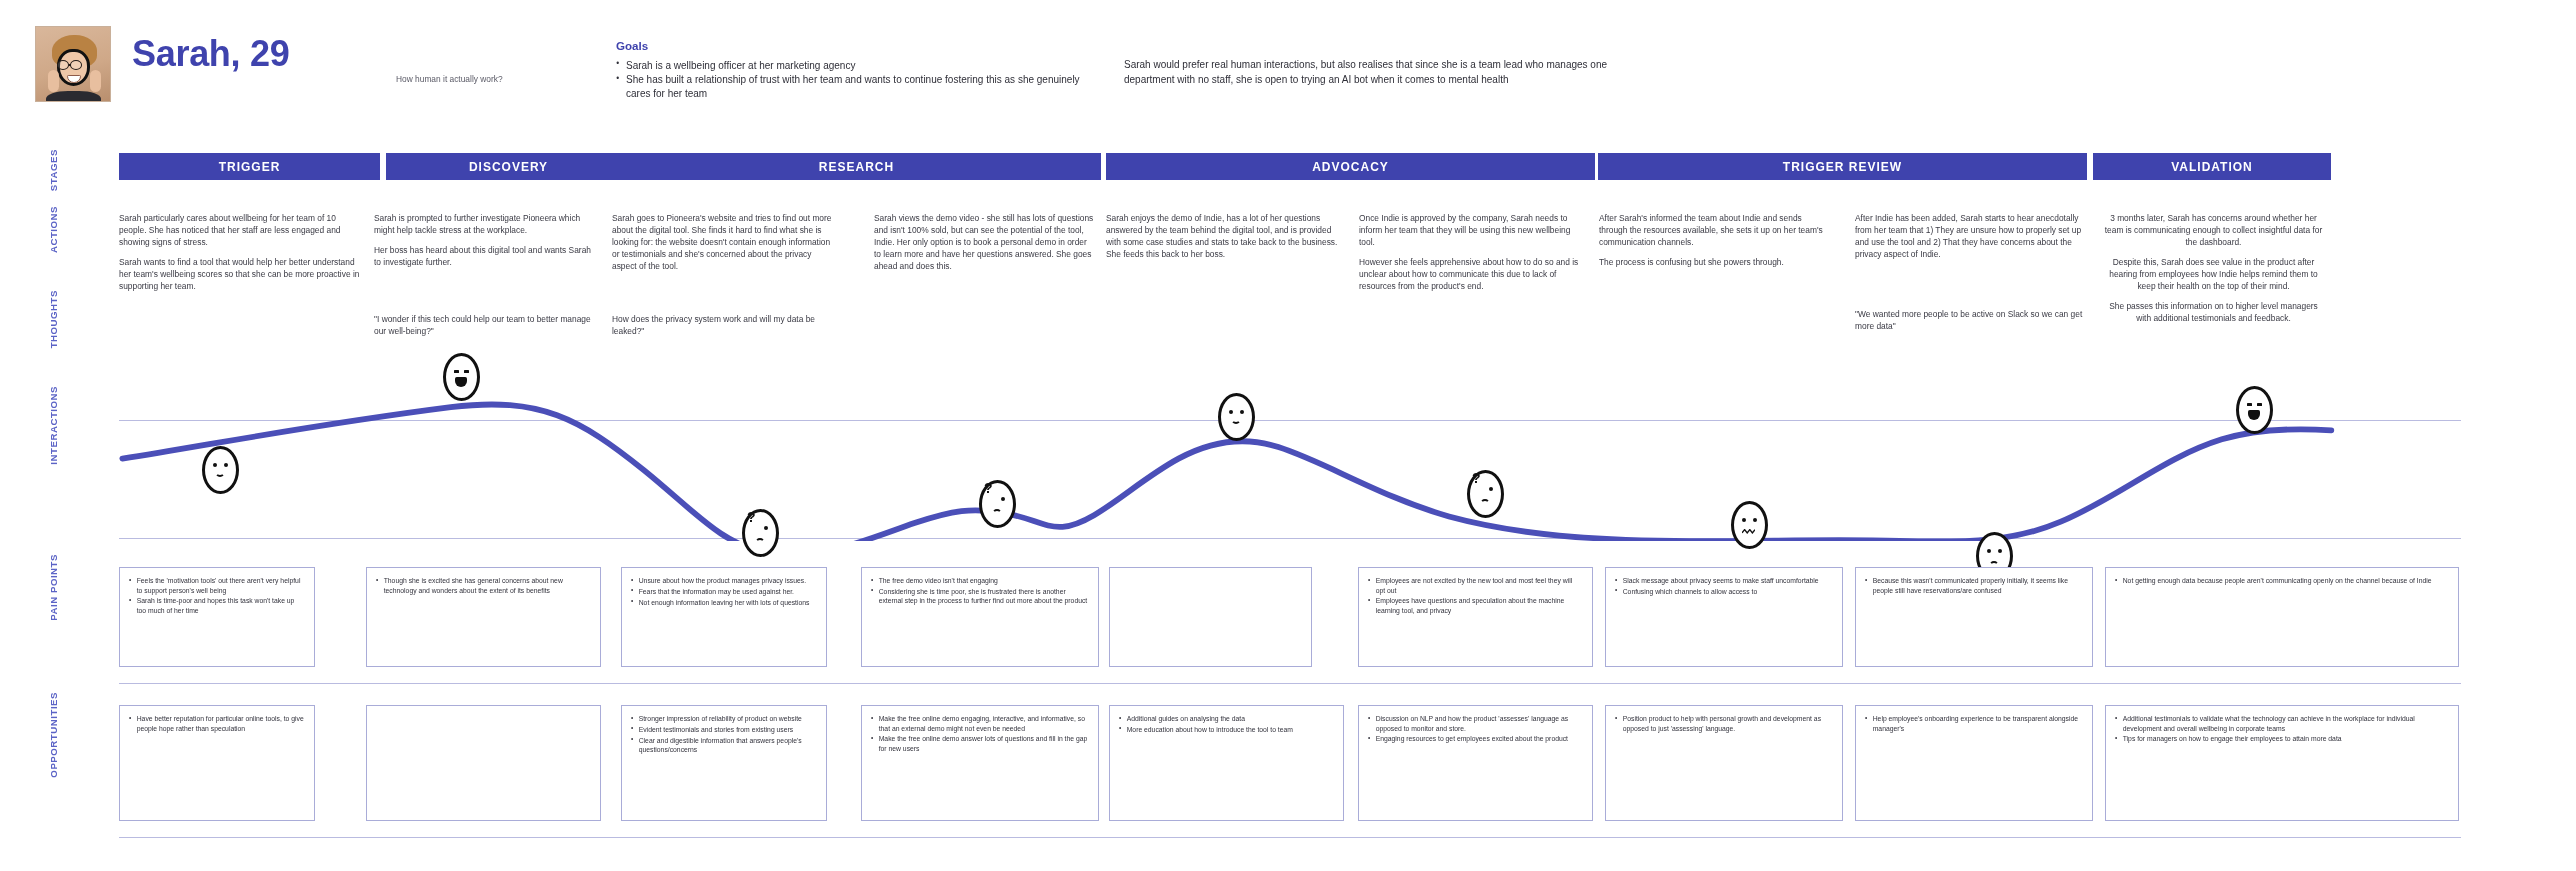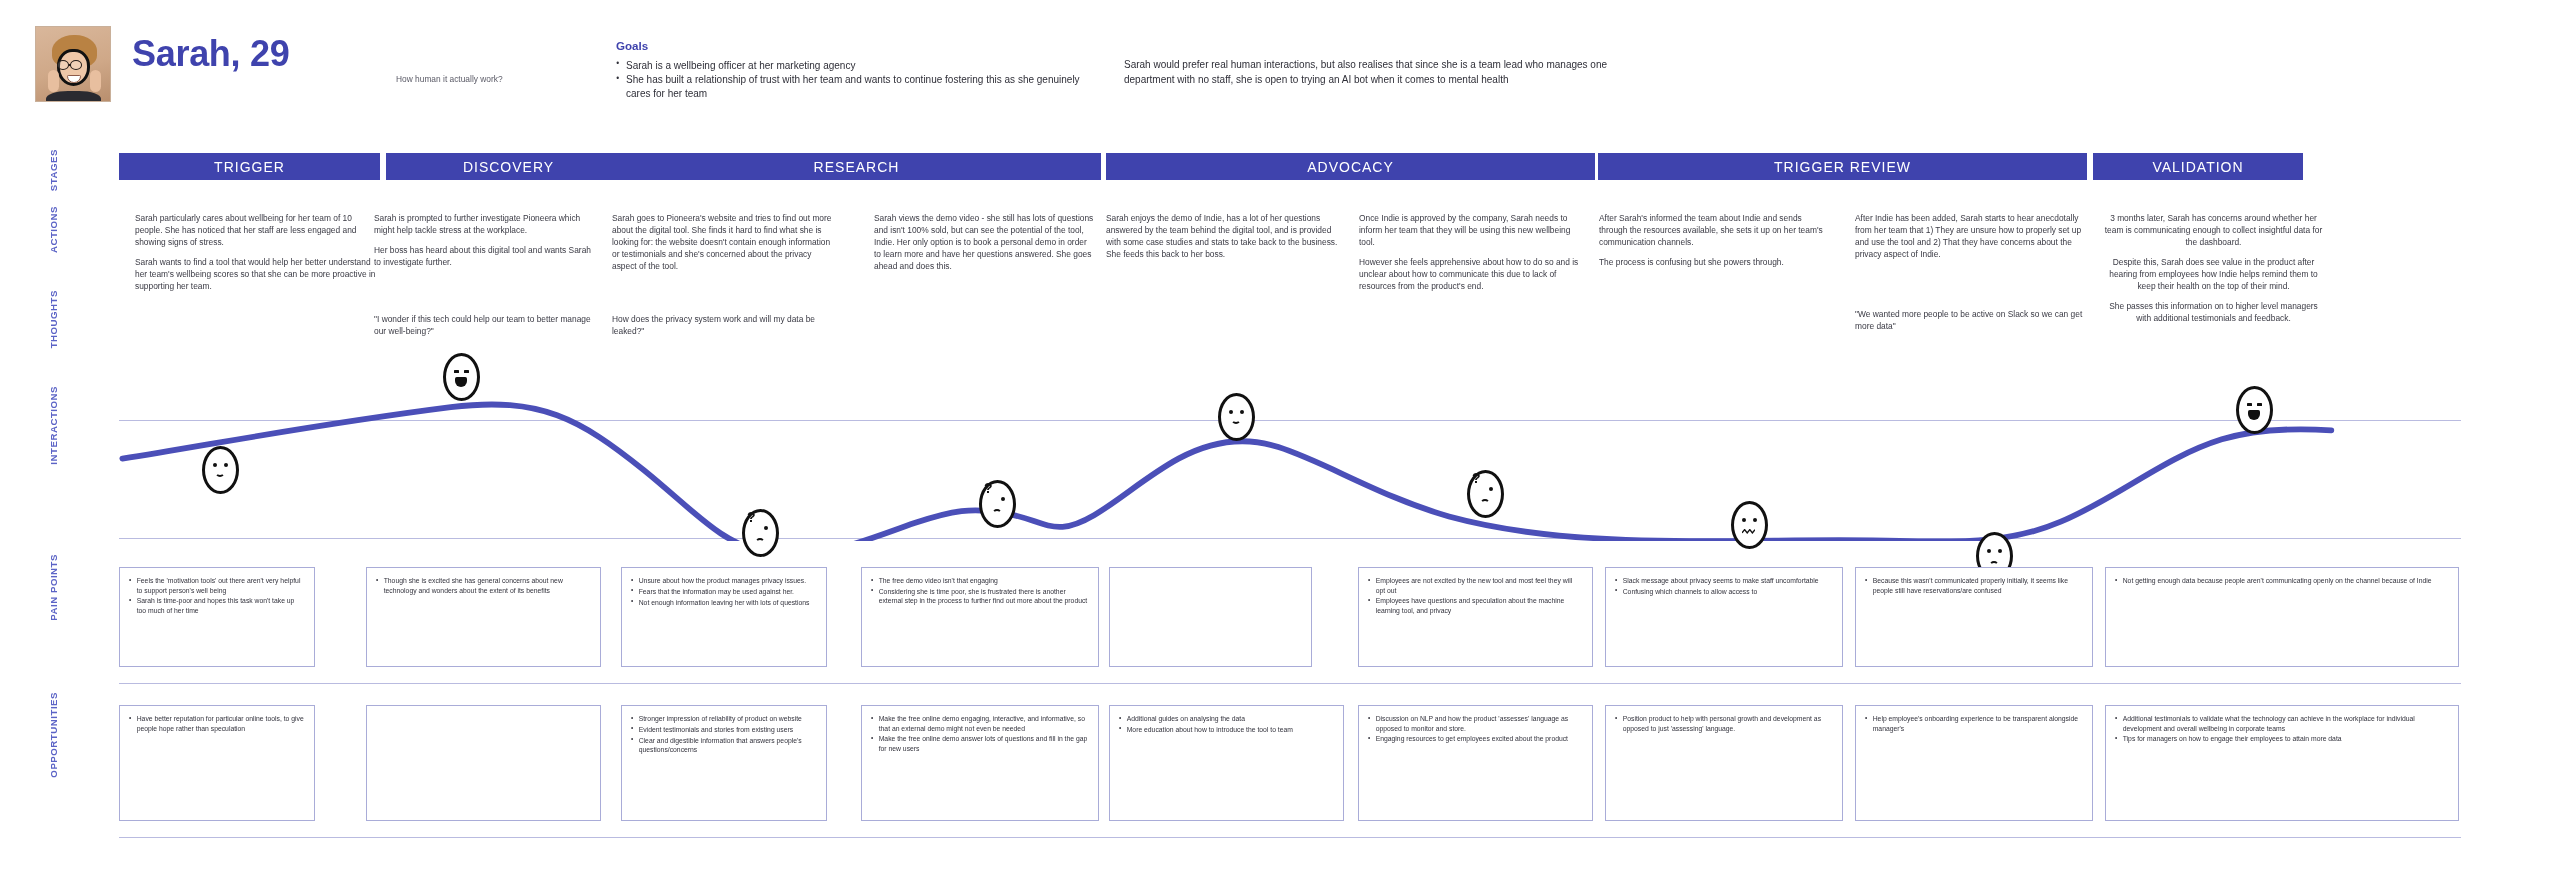--- a/index.html
+++ b/index.html
@@ -66,21 +66,21 @@
     writing-mode: vertical-rl; transform: rotate(180deg);
     font-size: 9.7px; font-weight: 700; letter-spacing: 0.5px;
     color: #5b63c6; text-transform: uppercase; white-space: nowrap;
   }
 
   
   .stage-bar {
     position: absolute; top: 153px; height: 27px;
     background: #3f43ad; color: #ffffff;
     display: flex; align-items: center; justify-content: center;
-    font-size: 14px; font-weight: 400; letter-spacing: 1px;
+    font-size: 12px; font-weight: 700; letter-spacing: 1px;
   }
 
   
   .cell-text {
     position: absolute; font-size: 8.4px; line-height: 1.42; color: #3a3a44;
   }
   .cell-text p { margin-bottom: 8.4px; }
   .cell-text p:last-child { margin-bottom: 0; }
   .quote-text {
     position: absolute; font-size: 8.4px; line-height: 1.42; color: #3a3a44;
@@ -156,23 +156,23 @@
   <div class="row-label" style="left:48px; top:290px;">THOUGHTS</div>
   <div class="row-label" style="left:48px; top:386px;">INTERACTIONS</div>
   <div class="row-label" style="left:48px; top:554px;">PAIN POINTS</div>
   <div class="row-label" style="left:48px; top:692px;">OPPORTUNITIES</div>
 
   <div class="stage-bar" style="left:119px;  width:261px;">TRIGGER</div>
   <div class="stage-bar" style="left:386px;  width:245px;">DISCOVERY</div>
   <div class="stage-bar" style="left:612px;  width:489px;">RESEARCH</div>
   <div class="stage-bar" style="left:1106px; width:489px;">ADVOCACY</div>
   <div class="stage-bar" style="left:1598px; width:489px;">TRIGGER REVIEW</div>
-  <div class="stage-bar" style="left:2093px; width:210px;">VALIDATION</div>
-
-  <div class="cell-text" style="left:135px; top:213px; width:245px;">
+  <div class="stage-bar" style="left:2093px; width:238px;">VALIDATION</div>
+
+  <div class="cell-text" style="left:119px; top:213px; width:245px;">
     <p>Sarah particularly cares about wellbeing for her team of 10 people. She has noticed that her staff are less engaged and showing signs of stress.</p>
     <p>Sarah wants to find a tool that would help her better understand her team's wellbeing scores so that she can be more proactive in supporting her team.</p>
   </div>
 
   <div class="cell-text" style="left:374px; top:213px; width:222px;">
     <p>Sarah is prompted to further investigate Pioneera which might help tackle stress at the workplace.</p>
     <p>Her boss has heard about this digital tool and wants Sarah to investigate further.</p>
   </div>
   <div class="quote-text" style="left:374px; top:314px; width:222px;">"I wonder if this tech could help our team to better manage our well-being?"</div>
 

